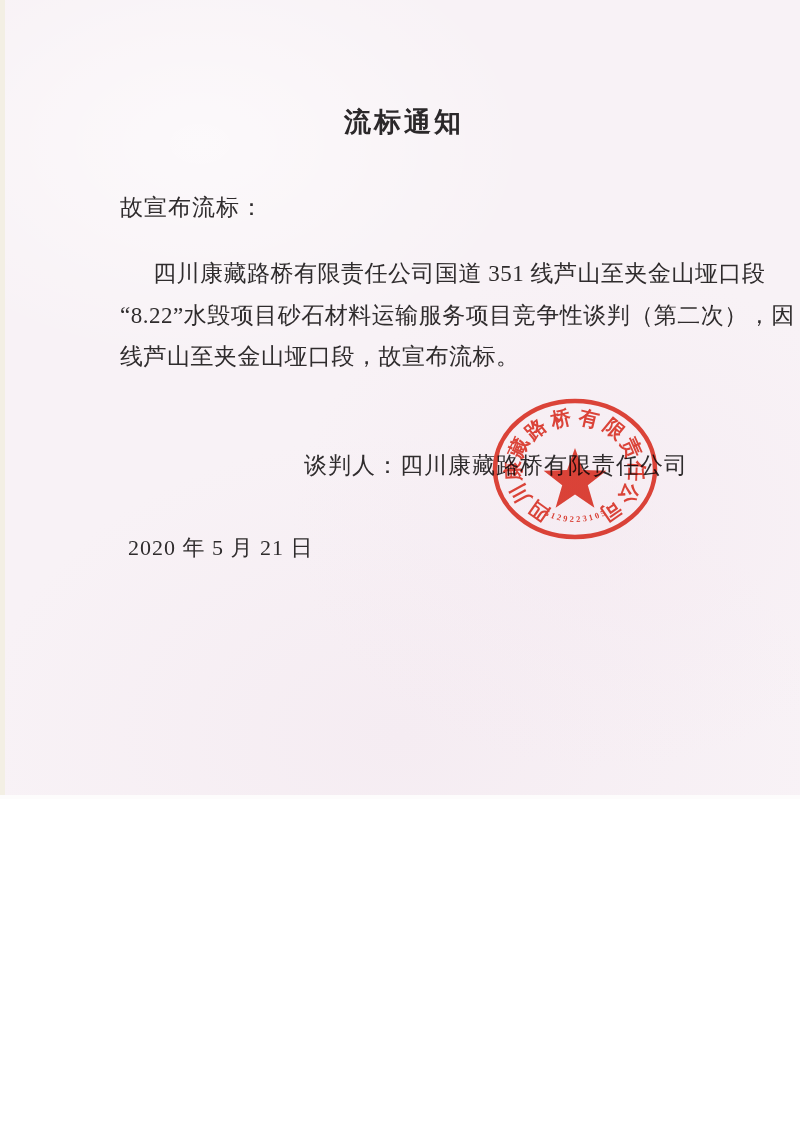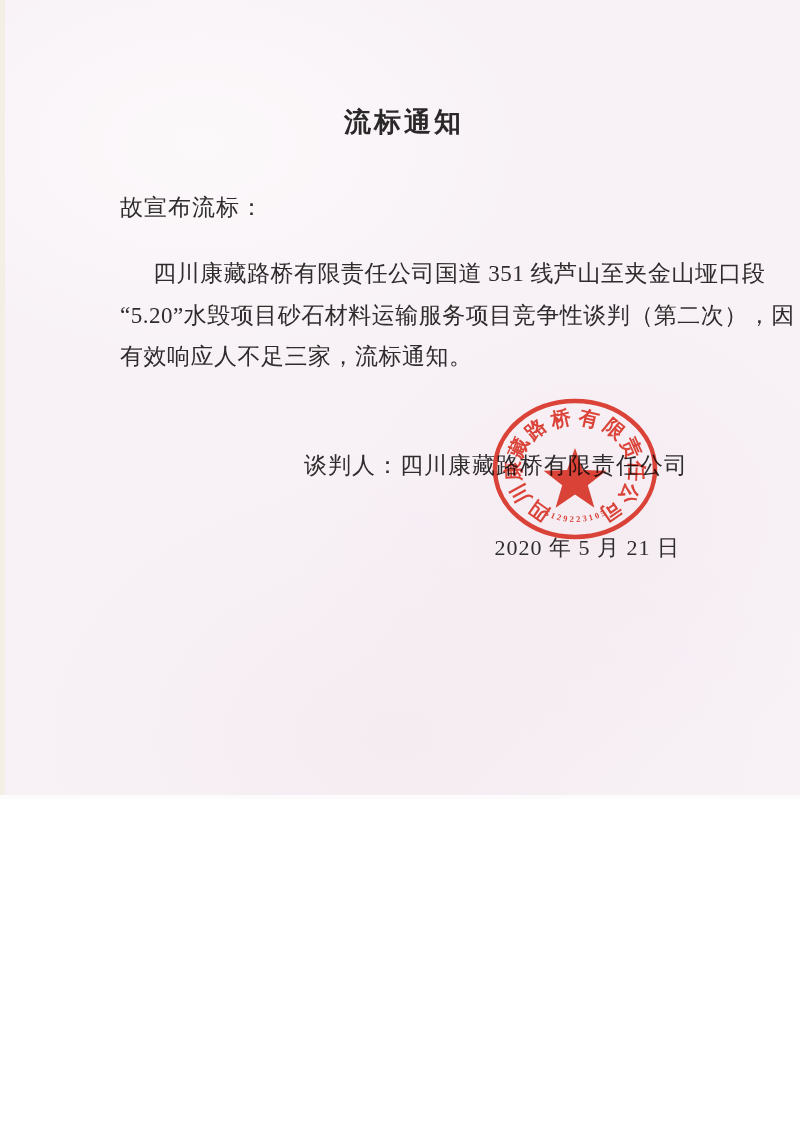--- a/index.html
+++ b/index.html
@@ -47,22 +47,22 @@
   .body-line.first { padding-left:33px; }
   .body-line.last { text-align:left; text-align-last:left; }
 
   .signature-line {
     position:absolute; top:450px; left:120px; width:568px;
     text-align:right; font-size:23px; letter-spacing:1px;
     white-space:nowrap;
   }
 
   .date-line {
-    position:absolute; top:533px; left:114px; width:566px;
-    text-align:right; font-size:22px; letter-spacing:1px;
+    position:absolute; top:533px; left:128px; width:566px;
+    text-align:left; font-size:22px; letter-spacing:1px;
   }
 
   .company-seal {
     position:absolute; left:490px; top:393px;
     width:176px; height:160px;
     mix-blend-mode:multiply; opacity:.93;
   }
   .company-seal text {
     font-family:"Liberation Serif","DejaVu Serif",serif;
     font-weight:bold;
@@ -75,22 +75,22 @@
 
   <div class="scan-edge-left"></div>
   <div class="scan-edge-bottom"></div>
 
   <div class="doc-title">流标通知</div>
 
   <div class="salutation">故宣布流标：</div>
 
   <div class="body-lines">
     <div class="body-line first">四川康藏路桥有限责任公司国道 351 线芦山至夹金山垭口段</div>
-    <div class="body-line">“5.20”水毁项目砂石材料运输服务项目竞争性谈判（第二次），因</div>
-    <div class="body-line last">有效响应人不足三家，流标通知。</div>
+    <div class="body-line">“8.22”水毁项目砂石材料运输服务项目竞争性谈判（第二次），因</div>
+    <div class="body-line last">线芦山至夹金山垭口段，故宣布流标。</div>
   </div>
 
   <div class="signature-line"><span>谈判人：</span><span>四川康藏路桥有限责任公司</span></div>
 
   <div class="date-line">2020 年 5 月 21 日</div>
 
   <svg class="company-seal" viewBox="0 0 176 160" xmlns="http://www.w3.org/2000/svg">
     <ellipse cx="85" cy="76" rx="80" ry="68" fill="none" stroke-width="4.5" stroke="#E0392B"></ellipse>
     <polygon points="85,55 92.9,77.1 116.4,77.8 97.8,92.2 104.4,114.7 85,101.5 65.6,114.7 72.2,92.2 53.6,77.8 77.1,77.1" fill="#E0392B"></polygon>
     <g>

